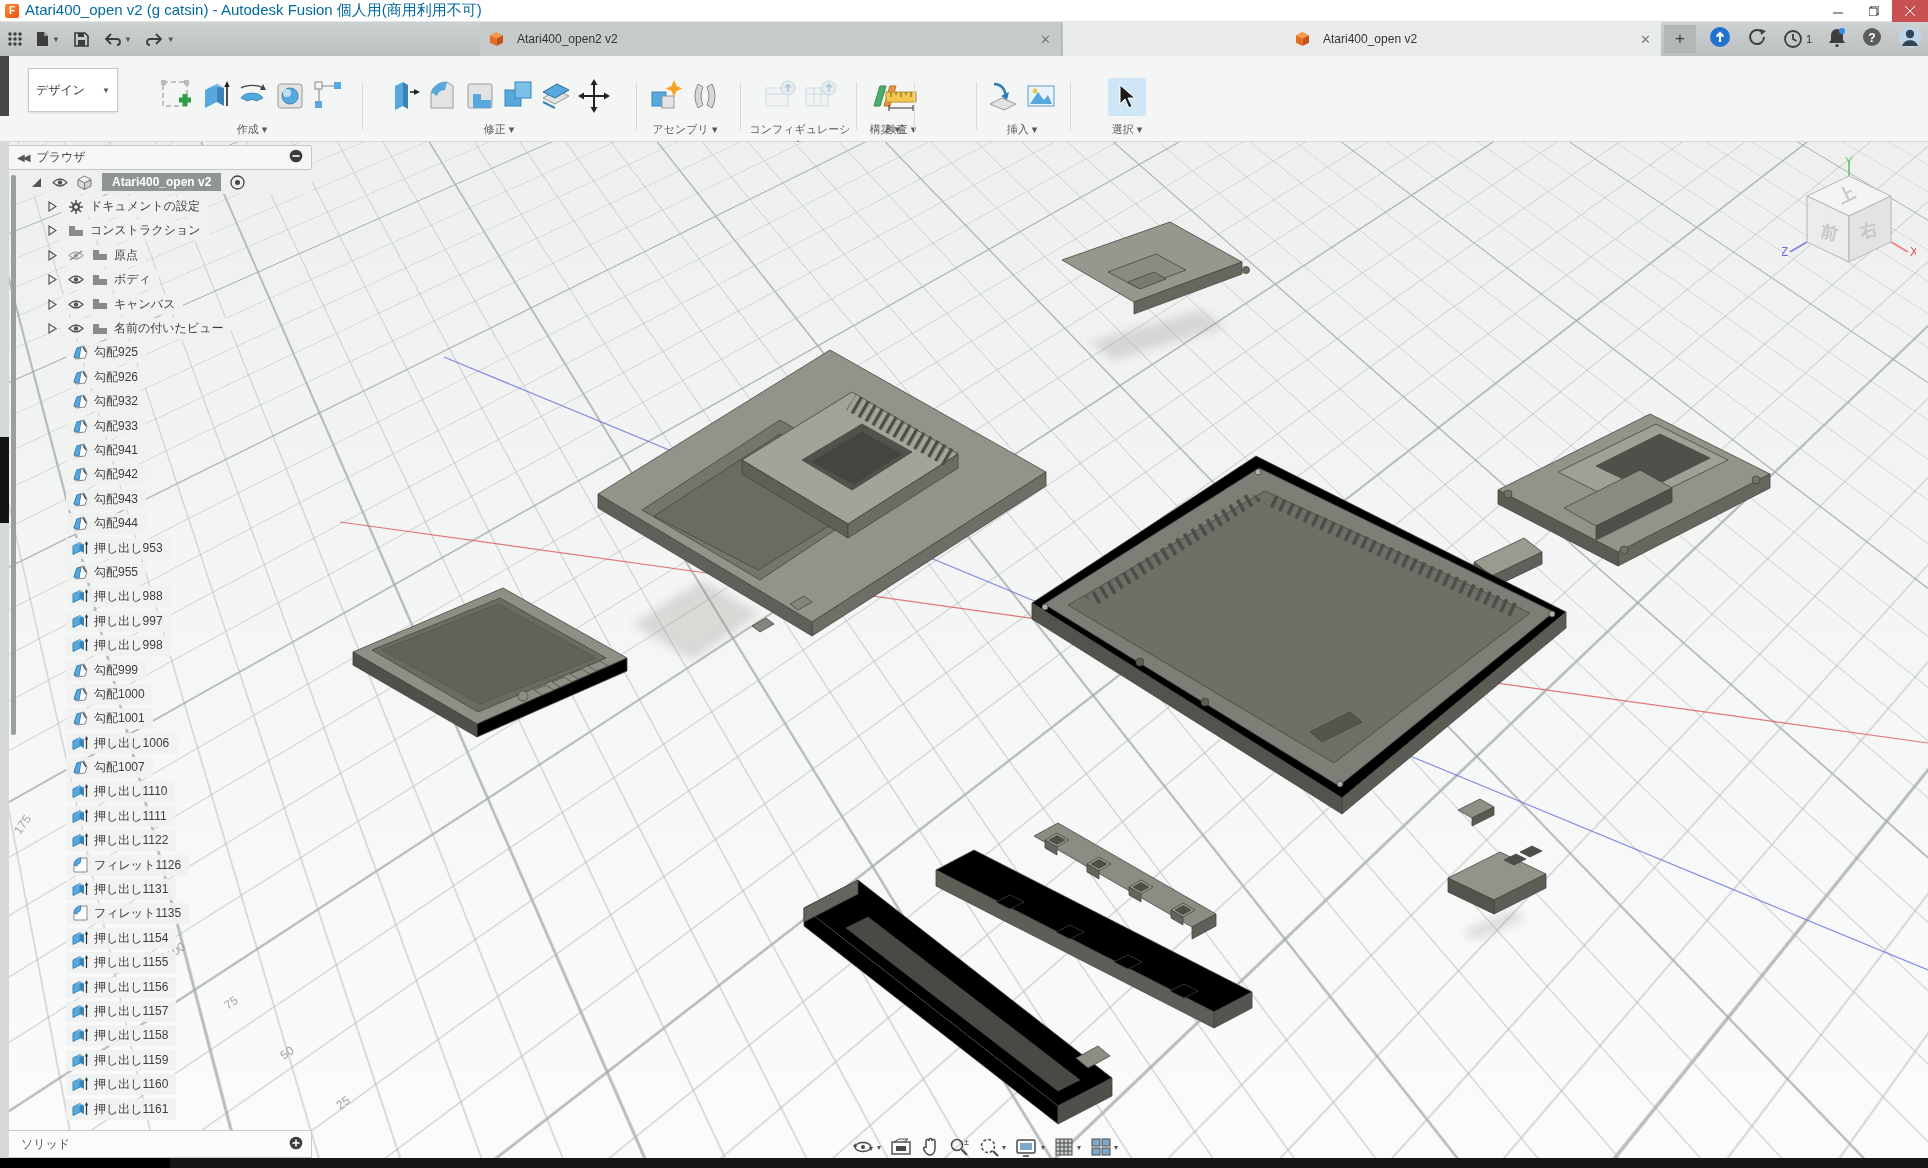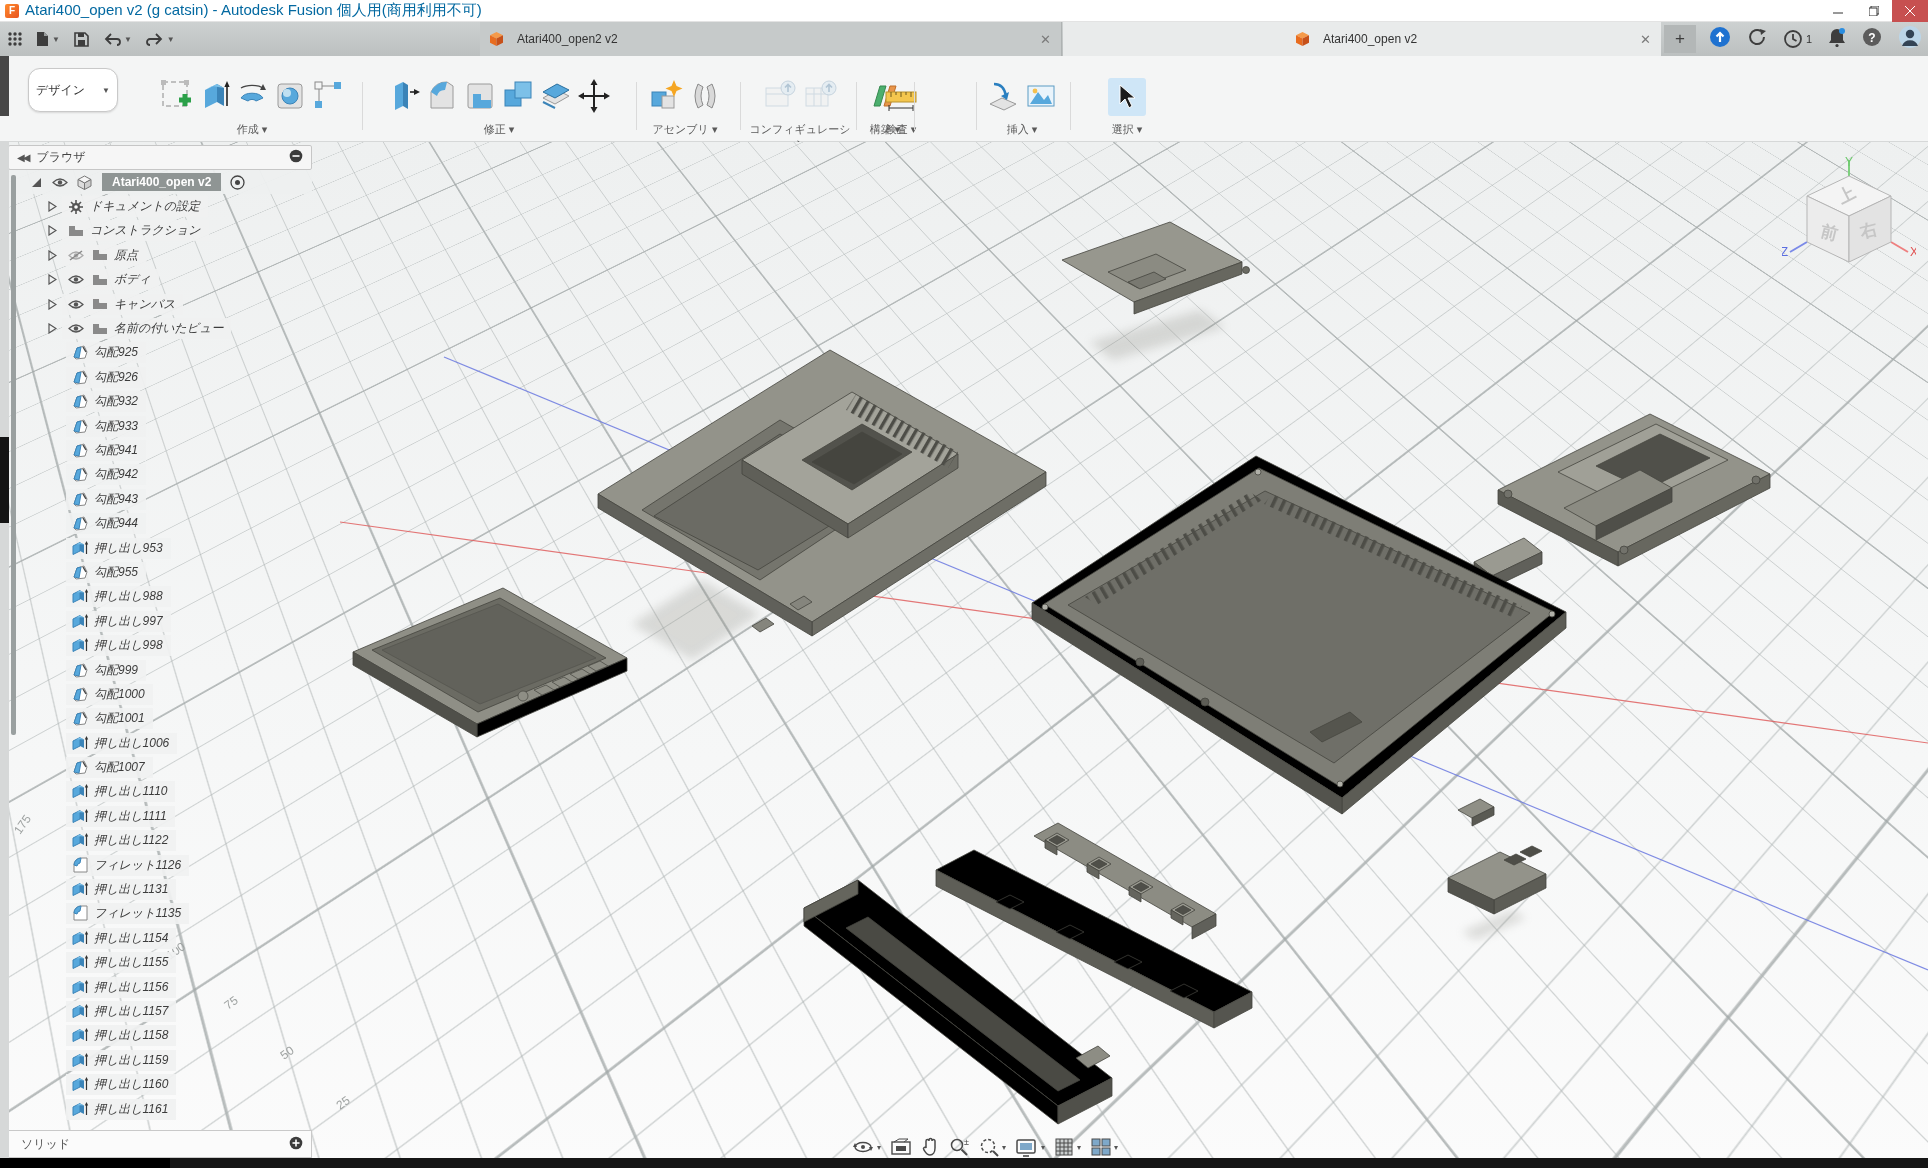--- a/index.html
+++ b/index.html
@@ -33,21 +33,21 @@
   .doctab.active .tabclose { margin-left:0; }
   .cubeicon { width:13px; height:14px; margin:0 6px 0 10px; }
   .newtab { position:absolute; left:1664px; top:3px; width:32px; height:28px; background:#b3b7b7;
     display:flex; align-items:center; justify-content:center; color:#3c3c3c; font-size:17px; }
   .appright { position:absolute; right:6px; top:0; height:34px; display:flex; align-items:center; gap:16px; }
 
   
   .ribbon { position:absolute; left:0; top:56px; width:100%; height:86px; background:#f4f5f5;
     border-bottom:1px solid #d6d8d8; }
   .workspace-btn { position:absolute; left:28px; top:12px; width:90px; height:44px; background:#fff;
-    border:1px solid #c9c9c9; border-radius:12px; box-shadow:0 1px 2px rgba(0,0,0,.12);
+    border:1px solid #c9c9c9; border-radius:0; box-shadow:0 1px 2px rgba(0,0,0,.12);
     display:flex; align-items:center; justify-content:center; font-size:12px; color:#333; gap:14px; }
   .ribbon-tabs { position:absolute; left:142px; top:2px; height:20px; display:flex; }
   .rtab { font-size:12px; color:#4a4a4a; padding:2px 18px 3px 18px; }
   .rtab.active { color:#0a7bbd; font-weight:bold; border-bottom:3px solid #0a7bbd; }
   .rgroup { position:absolute; top:22px; text-align:center; }
   .ricons { display:flex; align-items:flex-start; justify-content:center; gap:4px; height:42px; }
   .rlabel { font-size:11px; color:#5a5a5a; margin-top:2px; }
   .rsep { position:absolute; top:26px; width:1px; height:48px; background:#dadada; }
   .selblock { width:38px; height:38px; background:#cfe6f7; border-radius:3px;
     display:flex; align-items:center; justify-content:center; }
@@ -74,21 +74,21 @@
   .browser-header { height:25px; background:#f6f6f6; border:1px solid #c6c6c6; border-radius:2px;
     display:flex; align-items:center; font-size:12px; color:#444; }
   .bh-collapse { margin:0 8px 0 8px; color:#555; font-size:10px; letter-spacing:-2px; }
   .bh-min { margin-left:auto; margin-right:8px; }
   .scrollbar { position:absolute; left:3px; top:30px; width:5px; height:560px; background:#9aa0a0; border-radius:2px; }
   .trow { height:24.4px; display:flex; align-items:center; font-size:12px; color:#3c3c3c; }
   .trow.root { padding-left:18px; background:rgba(238,240,240,.92); }
   .rootchip { background:#8f9594; color:#fff; font-weight:bold; padding:2px 10px; margin-left:4px; }
   .trow.folder { padding-left:40px; }
   .trow.feature { padding-left:58px; }
-  .chip { background:rgba(240,241,241,.92); padding:2px 8px 2px 4px; display:flex; align-items:center;font-style:italic; }
+  .chip { background:rgba(240,241,241,.92); padding:2px 8px 2px 4px; display:flex; align-items:center; }
   .ticon { display:inline-flex; width:20px; justify-content:center; margin-right:4px; }
   .tcaret { width:14px; display:inline-flex; }
 
   
   .comment-bar { position:absolute; left:8px; top:988px; width:304px; height:28px; background:#fbfbfb;
     border:1px solid #c9c9c9; display:flex; align-items:center; font-size:12px; color:#555; }
   .comment-bar span.lbl { margin-left:12px; }
   .comment-plus { margin-left:auto; margin-right:8px; }
 
   

